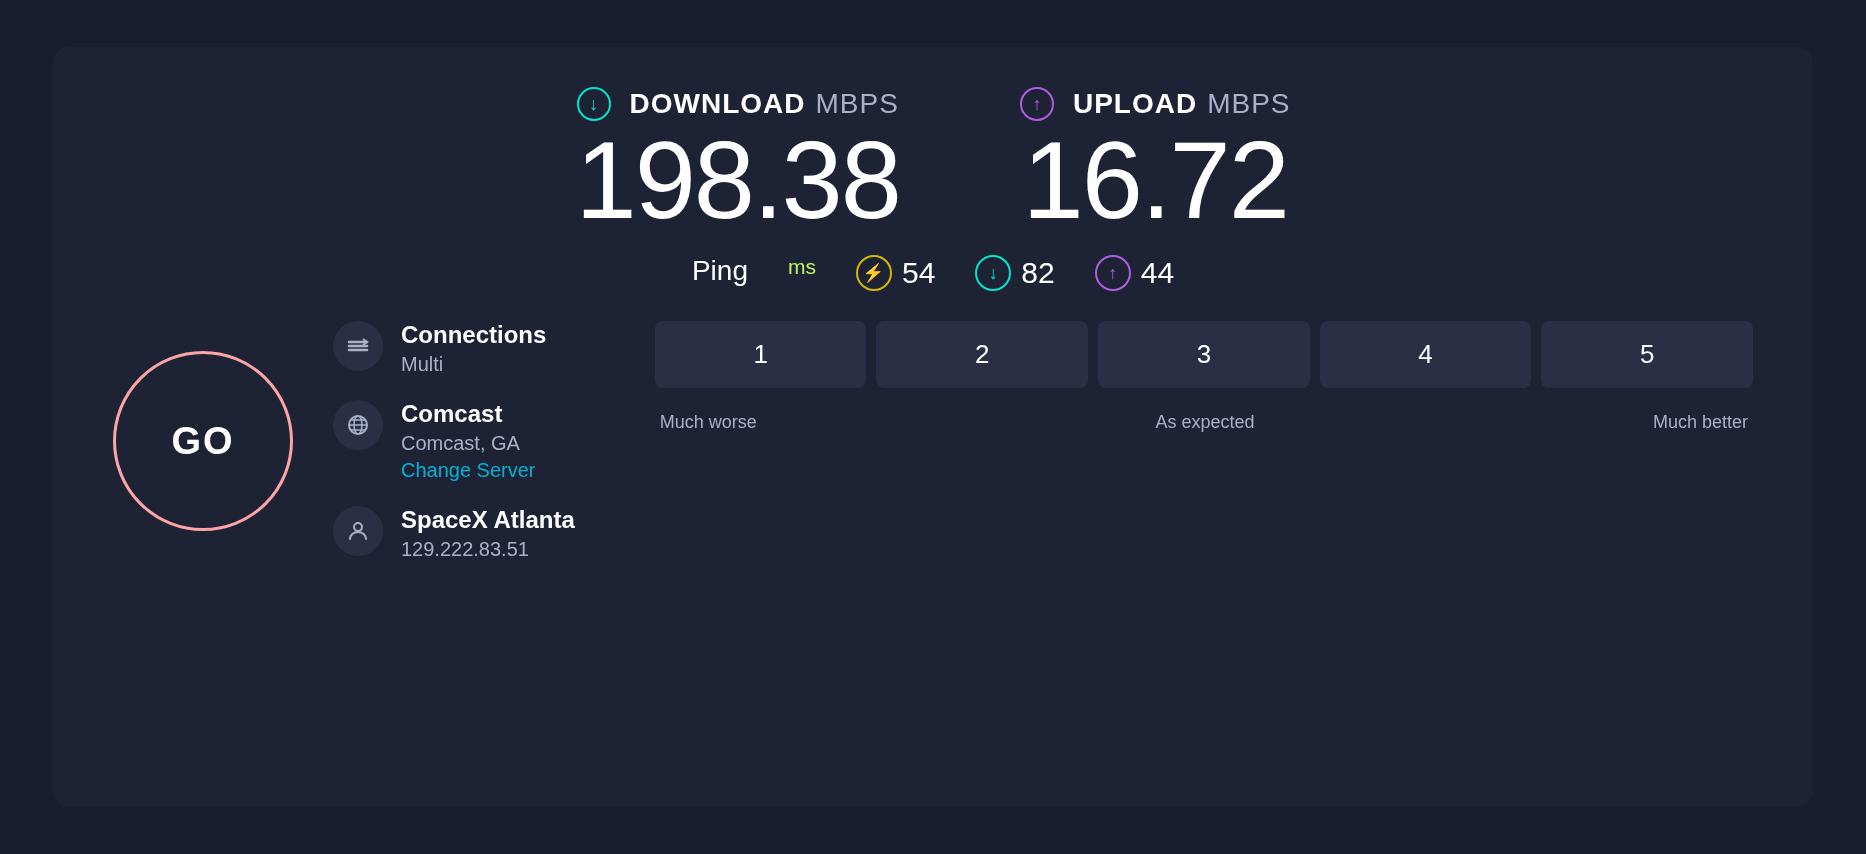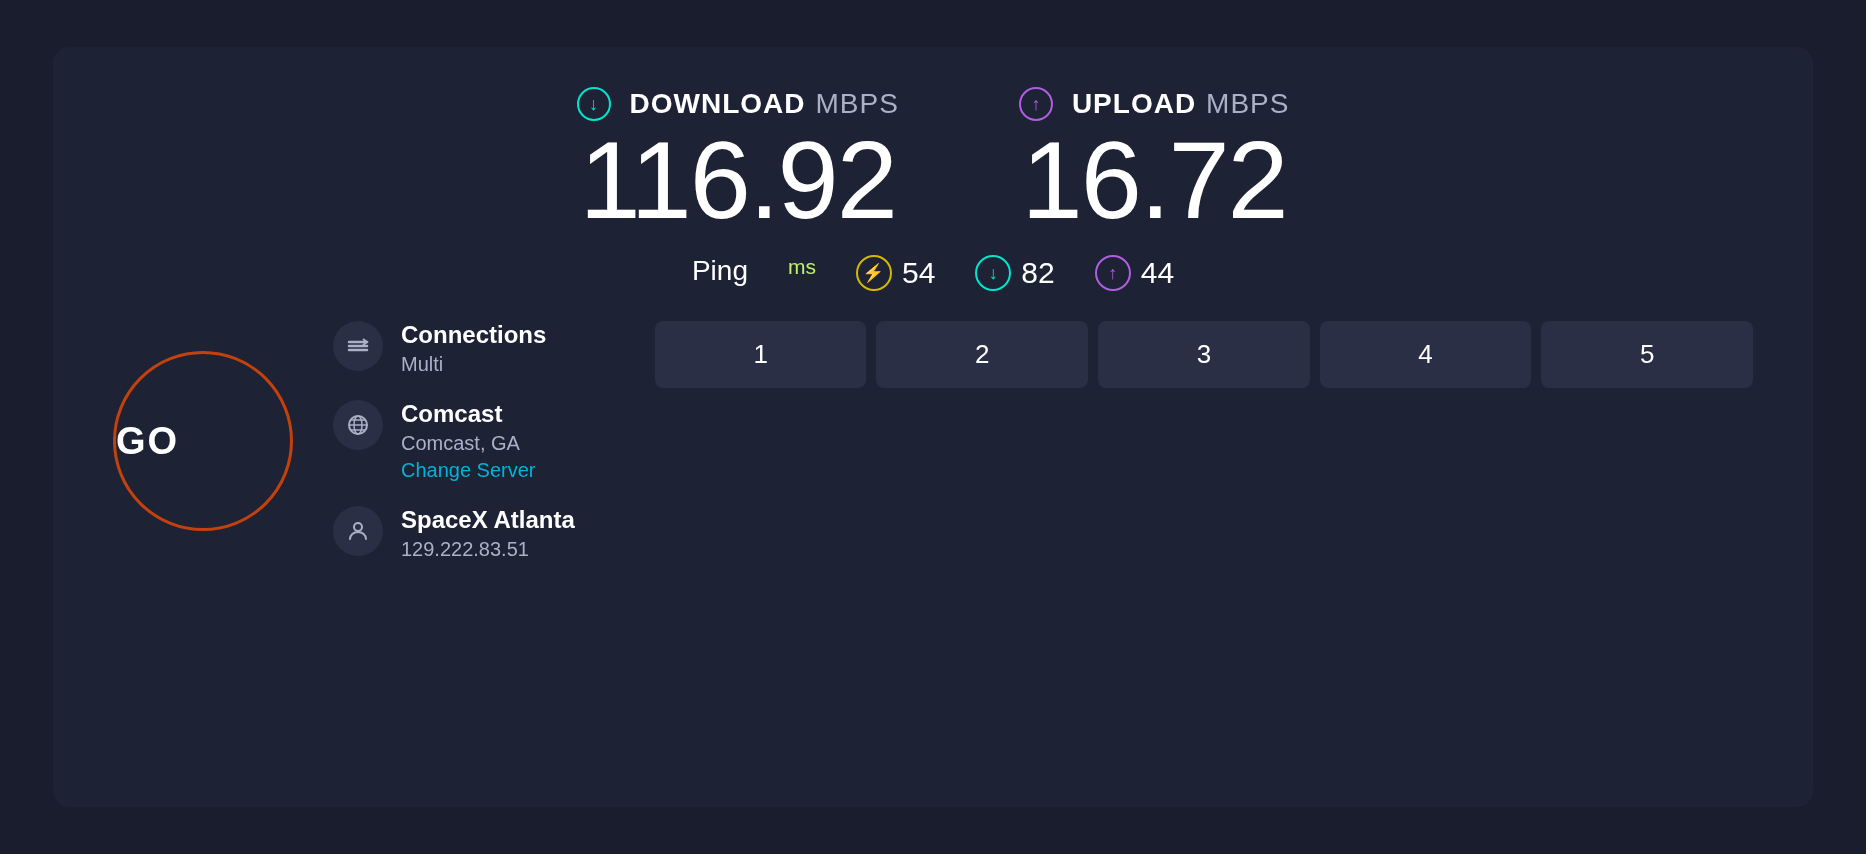--- a/index.html
+++ b/index.html
@@ -154,23 +154,24 @@
     .left-panel {
       display: flex;
       align-items: center;
       gap: 40px;
       flex: 0 0 auto;
     }
     .go-button {
       width: 180px;
       height: 180px;
       border-radius: 50%;
-      border: 3px solid #c2410c;
-      display: flex;
-      align-items: center;
+      border: 3px solid #fca5a5;
+      display: flex;
+      align-items: center;
+      justify-content: center;
       background: transparent;
       cursor: pointer;
       flex-shrink: 0;
     }
     .go-text {
       font-size: 38px;
       font-weight: 700;
       color: #ffffff;
       letter-spacing: 2px;
     }
@@ -270,21 +271,21 @@
 
 <div class="container">
 
   <div class="speeds-row">
     <div class="speed-block">
       <div class="speed-label-row">
         <div class="speed-icon-download">↓</div>
         <span class="speed-title-bold">DOWNLOAD</span>
         <span class="speed-title-light">Mbps</span>
       </div>
-      <div class="speed-value">116.92</div>
+      <div class="speed-value">198.38</div>
     </div>
     <div class="speed-block">
       <div class="speed-label-row">
         <div class="speed-icon-upload">↑</div>
         <span class="speed-title-bold">UPLOAD</span>
         <span class="speed-title-light">Mbps</span>
       </div>
       <div class="speed-value">16.72</div>
     </div>
   </div>
@@ -372,15 +373,20 @@
         <button class="survey-option">
           <span class="survey-option-num">3</span>
         </button>
         <button class="survey-option">
           <span class="survey-option-num">4</span>
         </button>
         <button class="survey-option">
           <span class="survey-option-num">5</span>
         </button>
       </div>
+      <div class="survey-labels">
+        <span class="survey-label-text">Much worse</span>
+        <span class="survey-label-center">As expected</span>
+        <span class="survey-label-text">Much better</span>
+      </div>
     </div>
   </div>
 </div>
 
 </body></html>

